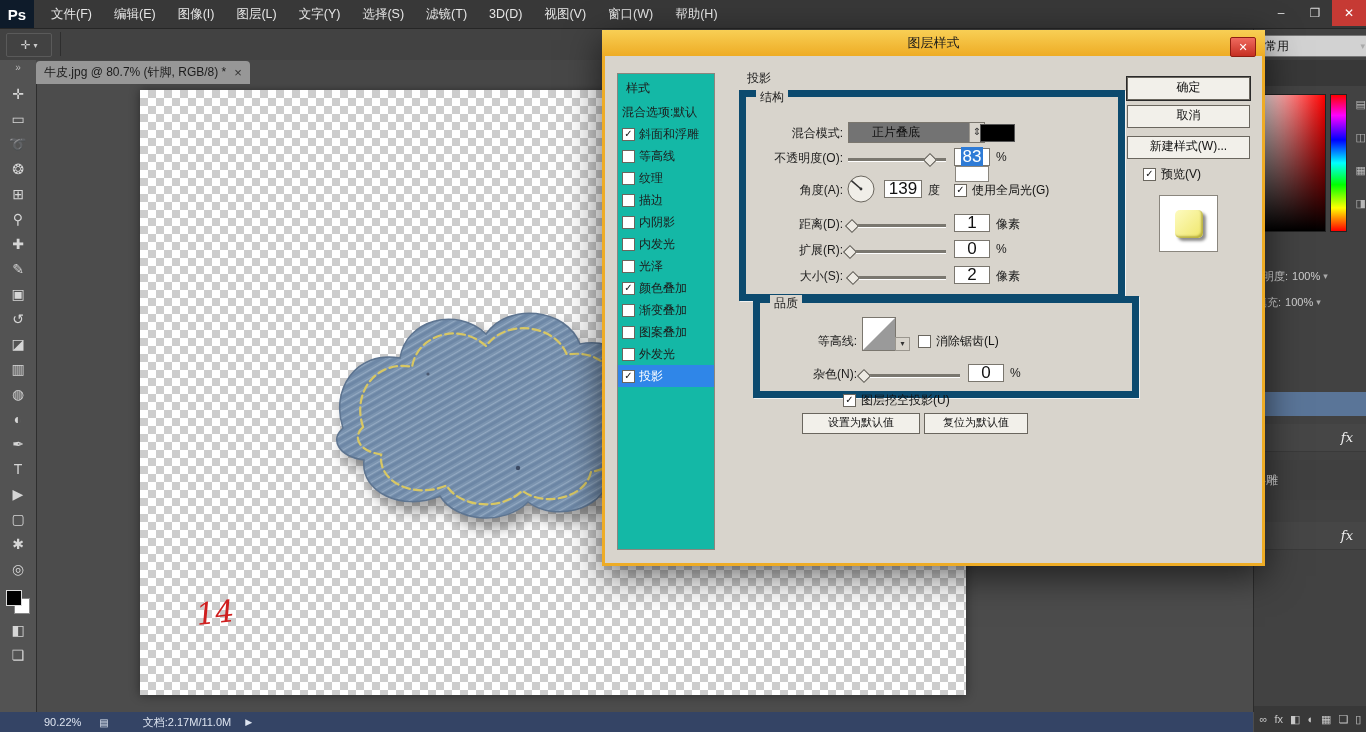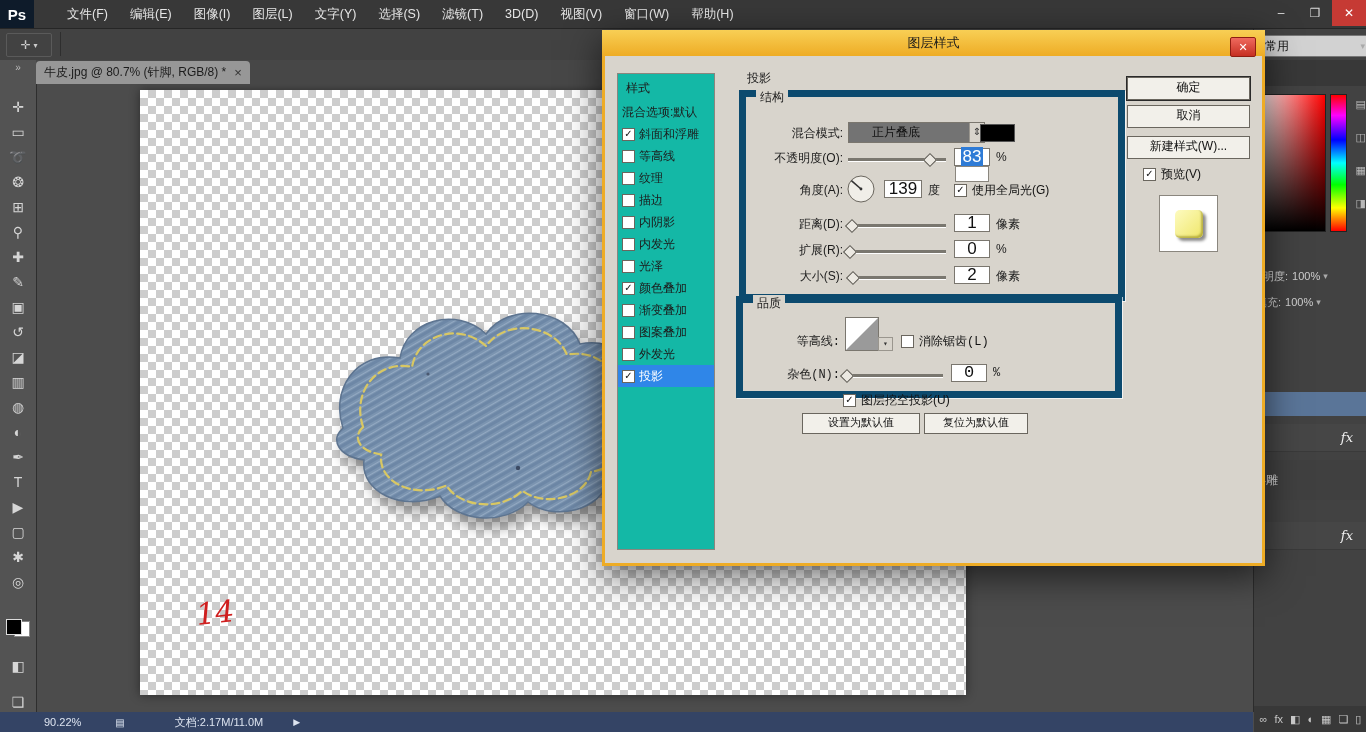--- a/index.html
+++ b/index.html
@@ -1,18 +1,18 @@
 <!DOCTYPE html>
 <html><head>
 <meta charset="utf-8">
 <style>
   html,body{margin:0;padding:0;}
   body{width:1366px;height:732px;position:relative;overflow:hidden;background:#4c4c4c;
        font-family:"Liberation Sans",sans-serif;font-size:12px;color:#ddd;}
-  .a{position:absolute;gap:16px;}
+  .a{position:absolute;}
 
   
   #menu-bar{left:0;top:0;width:1366px;height:28px;background:#383838;border-bottom:1px solid #262626;display:flex;align-items:center;z-index:5;}
   #ps-logo{width:34px;height:28px;background:#0e1b2a;color:#fff;font-weight:bold;font-size:15px;display:flex;align-items:center;justify-content:center;}
   #menu-items{display:flex;margin-left:6px;}
   .menu-item{padding:0 11px;line-height:28px;color:#e6e6e6;font-size:12.5px;cursor:default;}
   #win-controls{position:absolute;right:0;top:0;display:flex;}
   .win-btn{width:34px;height:26px;color:#ddd;display:flex;align-items:center;justify-content:center;font-size:12px;}
   .win-btn.close{background:#c63a34;color:#fff;}
 
@@ -374,21 +374,21 @@
     <div class="slider" style="left:102px;top:174px;width:98px">
       <i class="track"></i>
         <i class="thumb" style="left:4%"></i>
     </div>
     <div class="vbox" style="left:208px;top:169px">
       <span>2</span>
     </div>
     <span class="unit" style="left:250px;top:171px">像素</span>
   </div>
 
-  <div class="grp" style="left:131px;top:263px;width:372px;height:88px;font-family:Liberation Mono, monospace;">
+  <div class="grp" style="left:148px;top:263px;width:372px;height:88px;">
     <span class="grp-label">品质</span>
 
     <span class="lab" style="top:30px">等高线:</span>
     <div id="contour-thumb"></div>
     <div id="contour-arrow">▾</div>
     <div class="chkrow" style="left:158px;top:30px">
       <span class="cb"></span>
       <span>消除锯齿(L)</span>
     </div>
 

